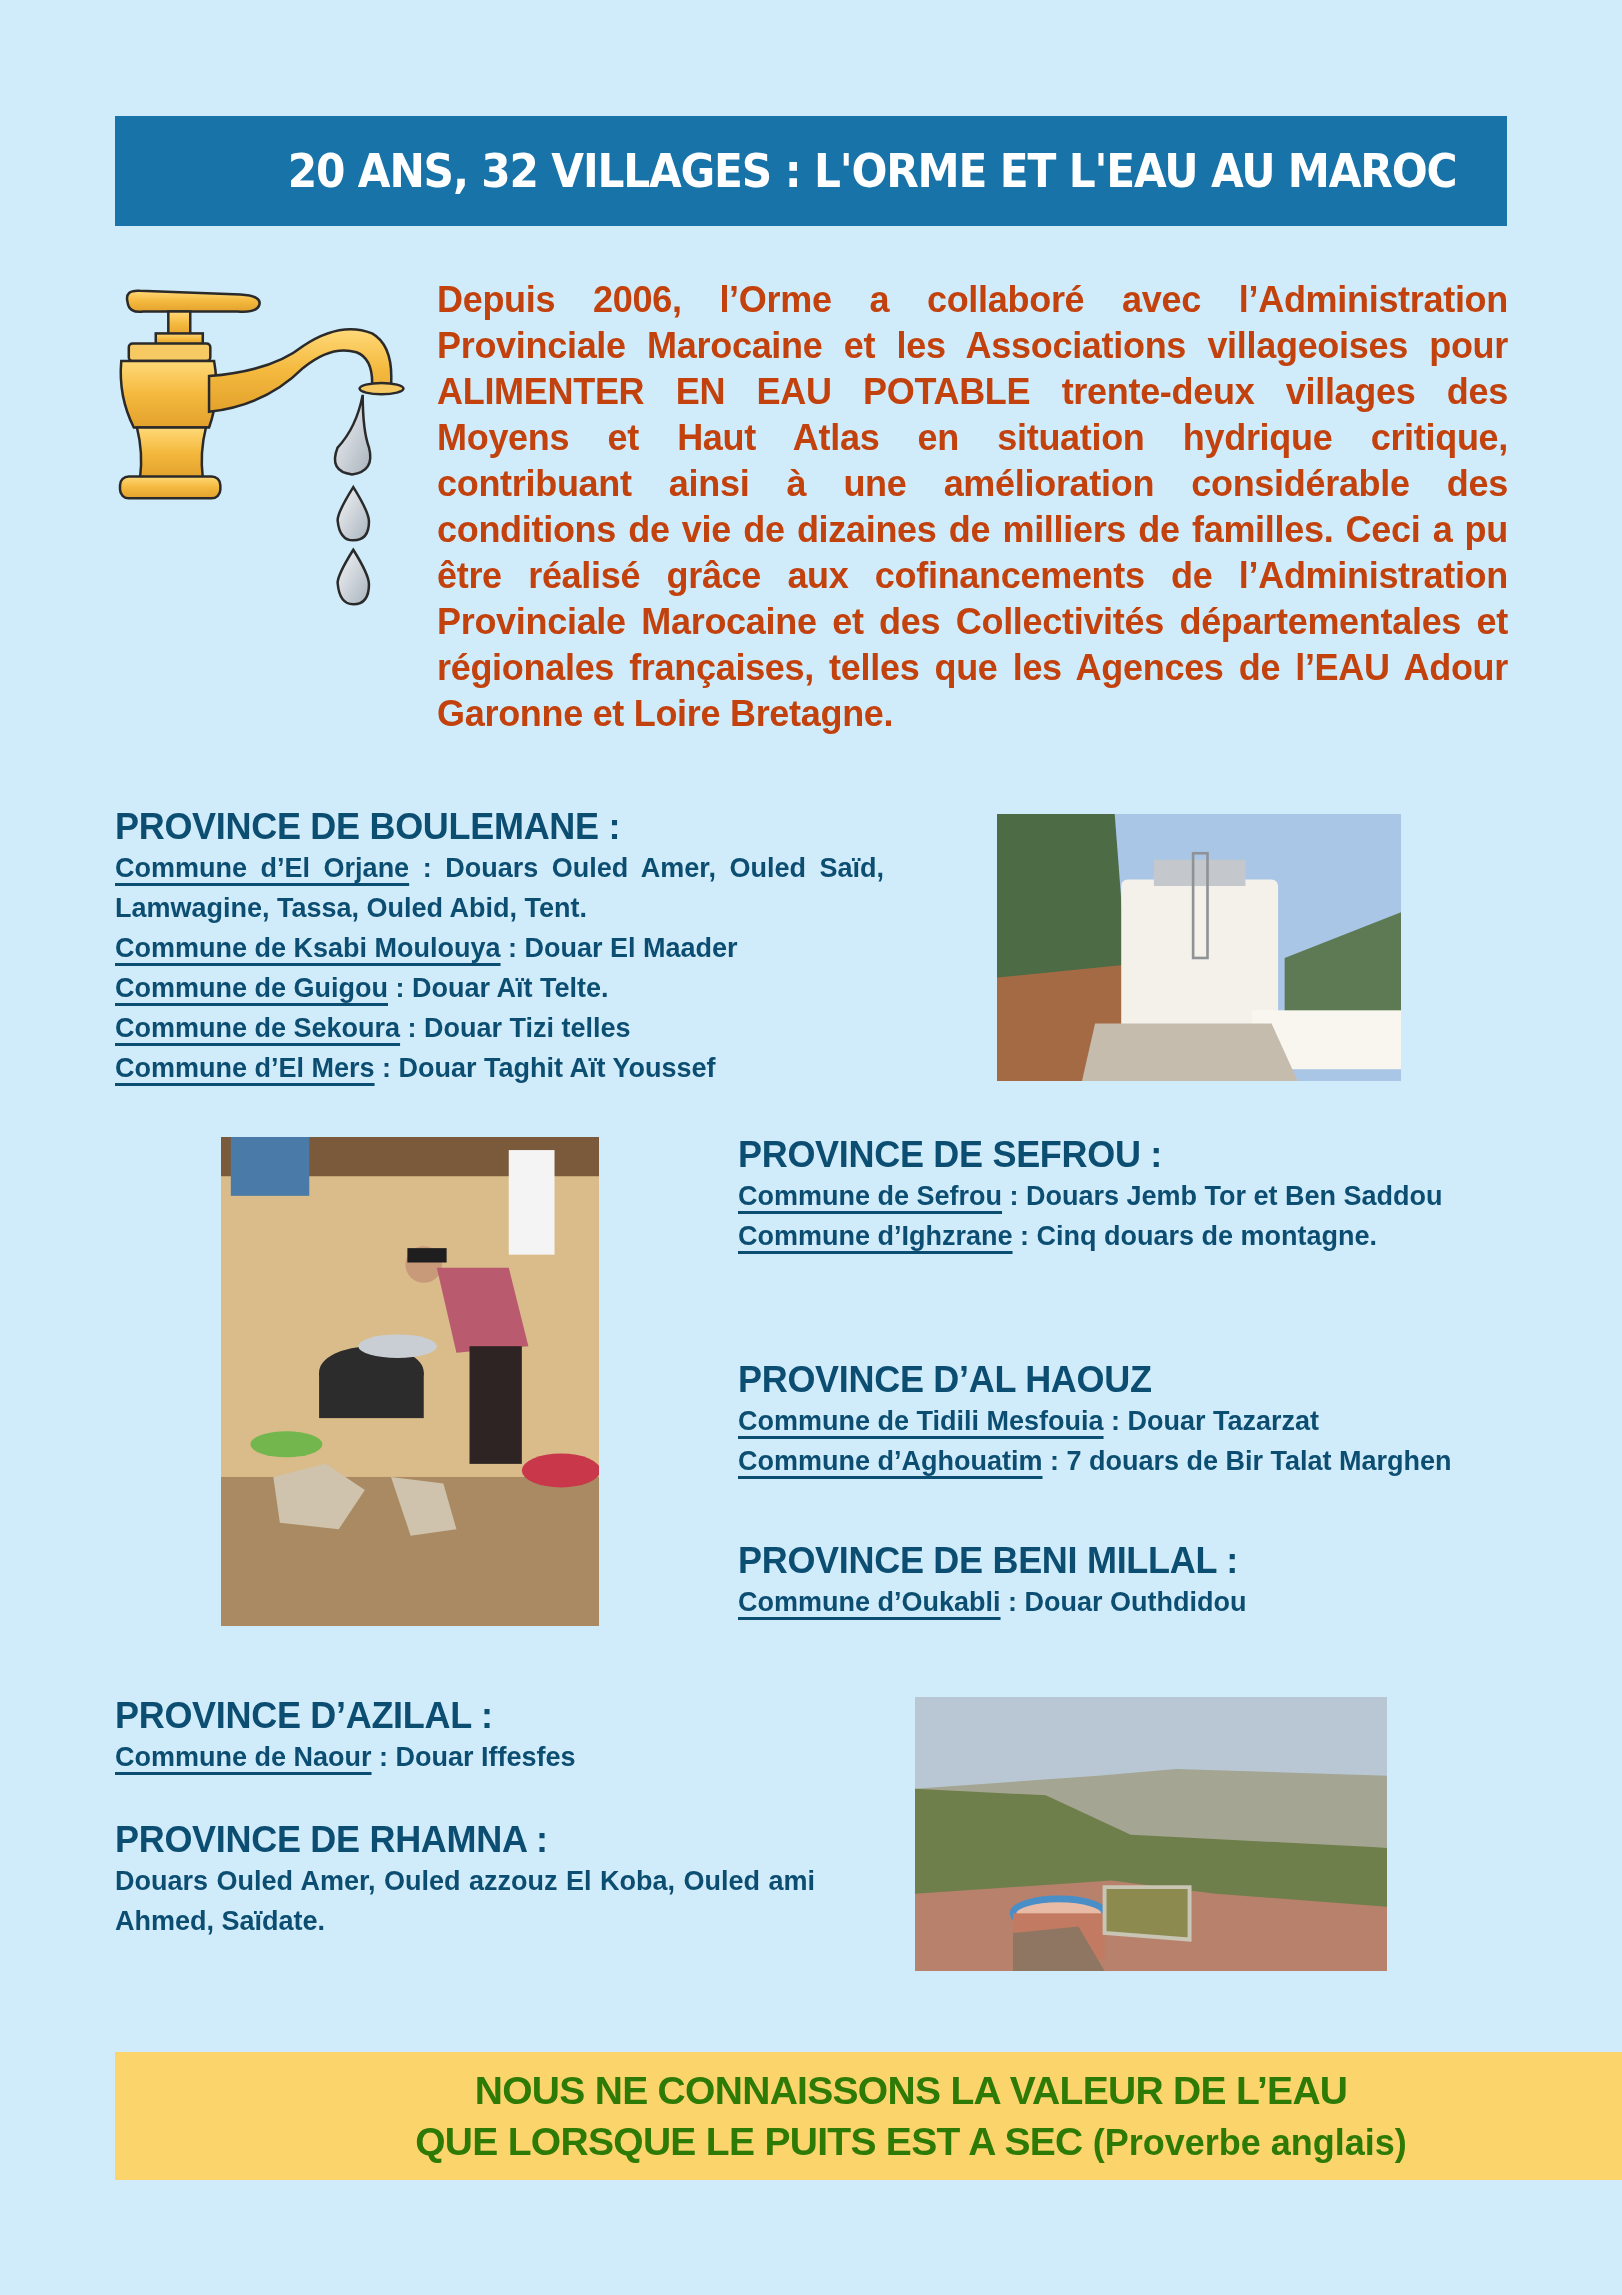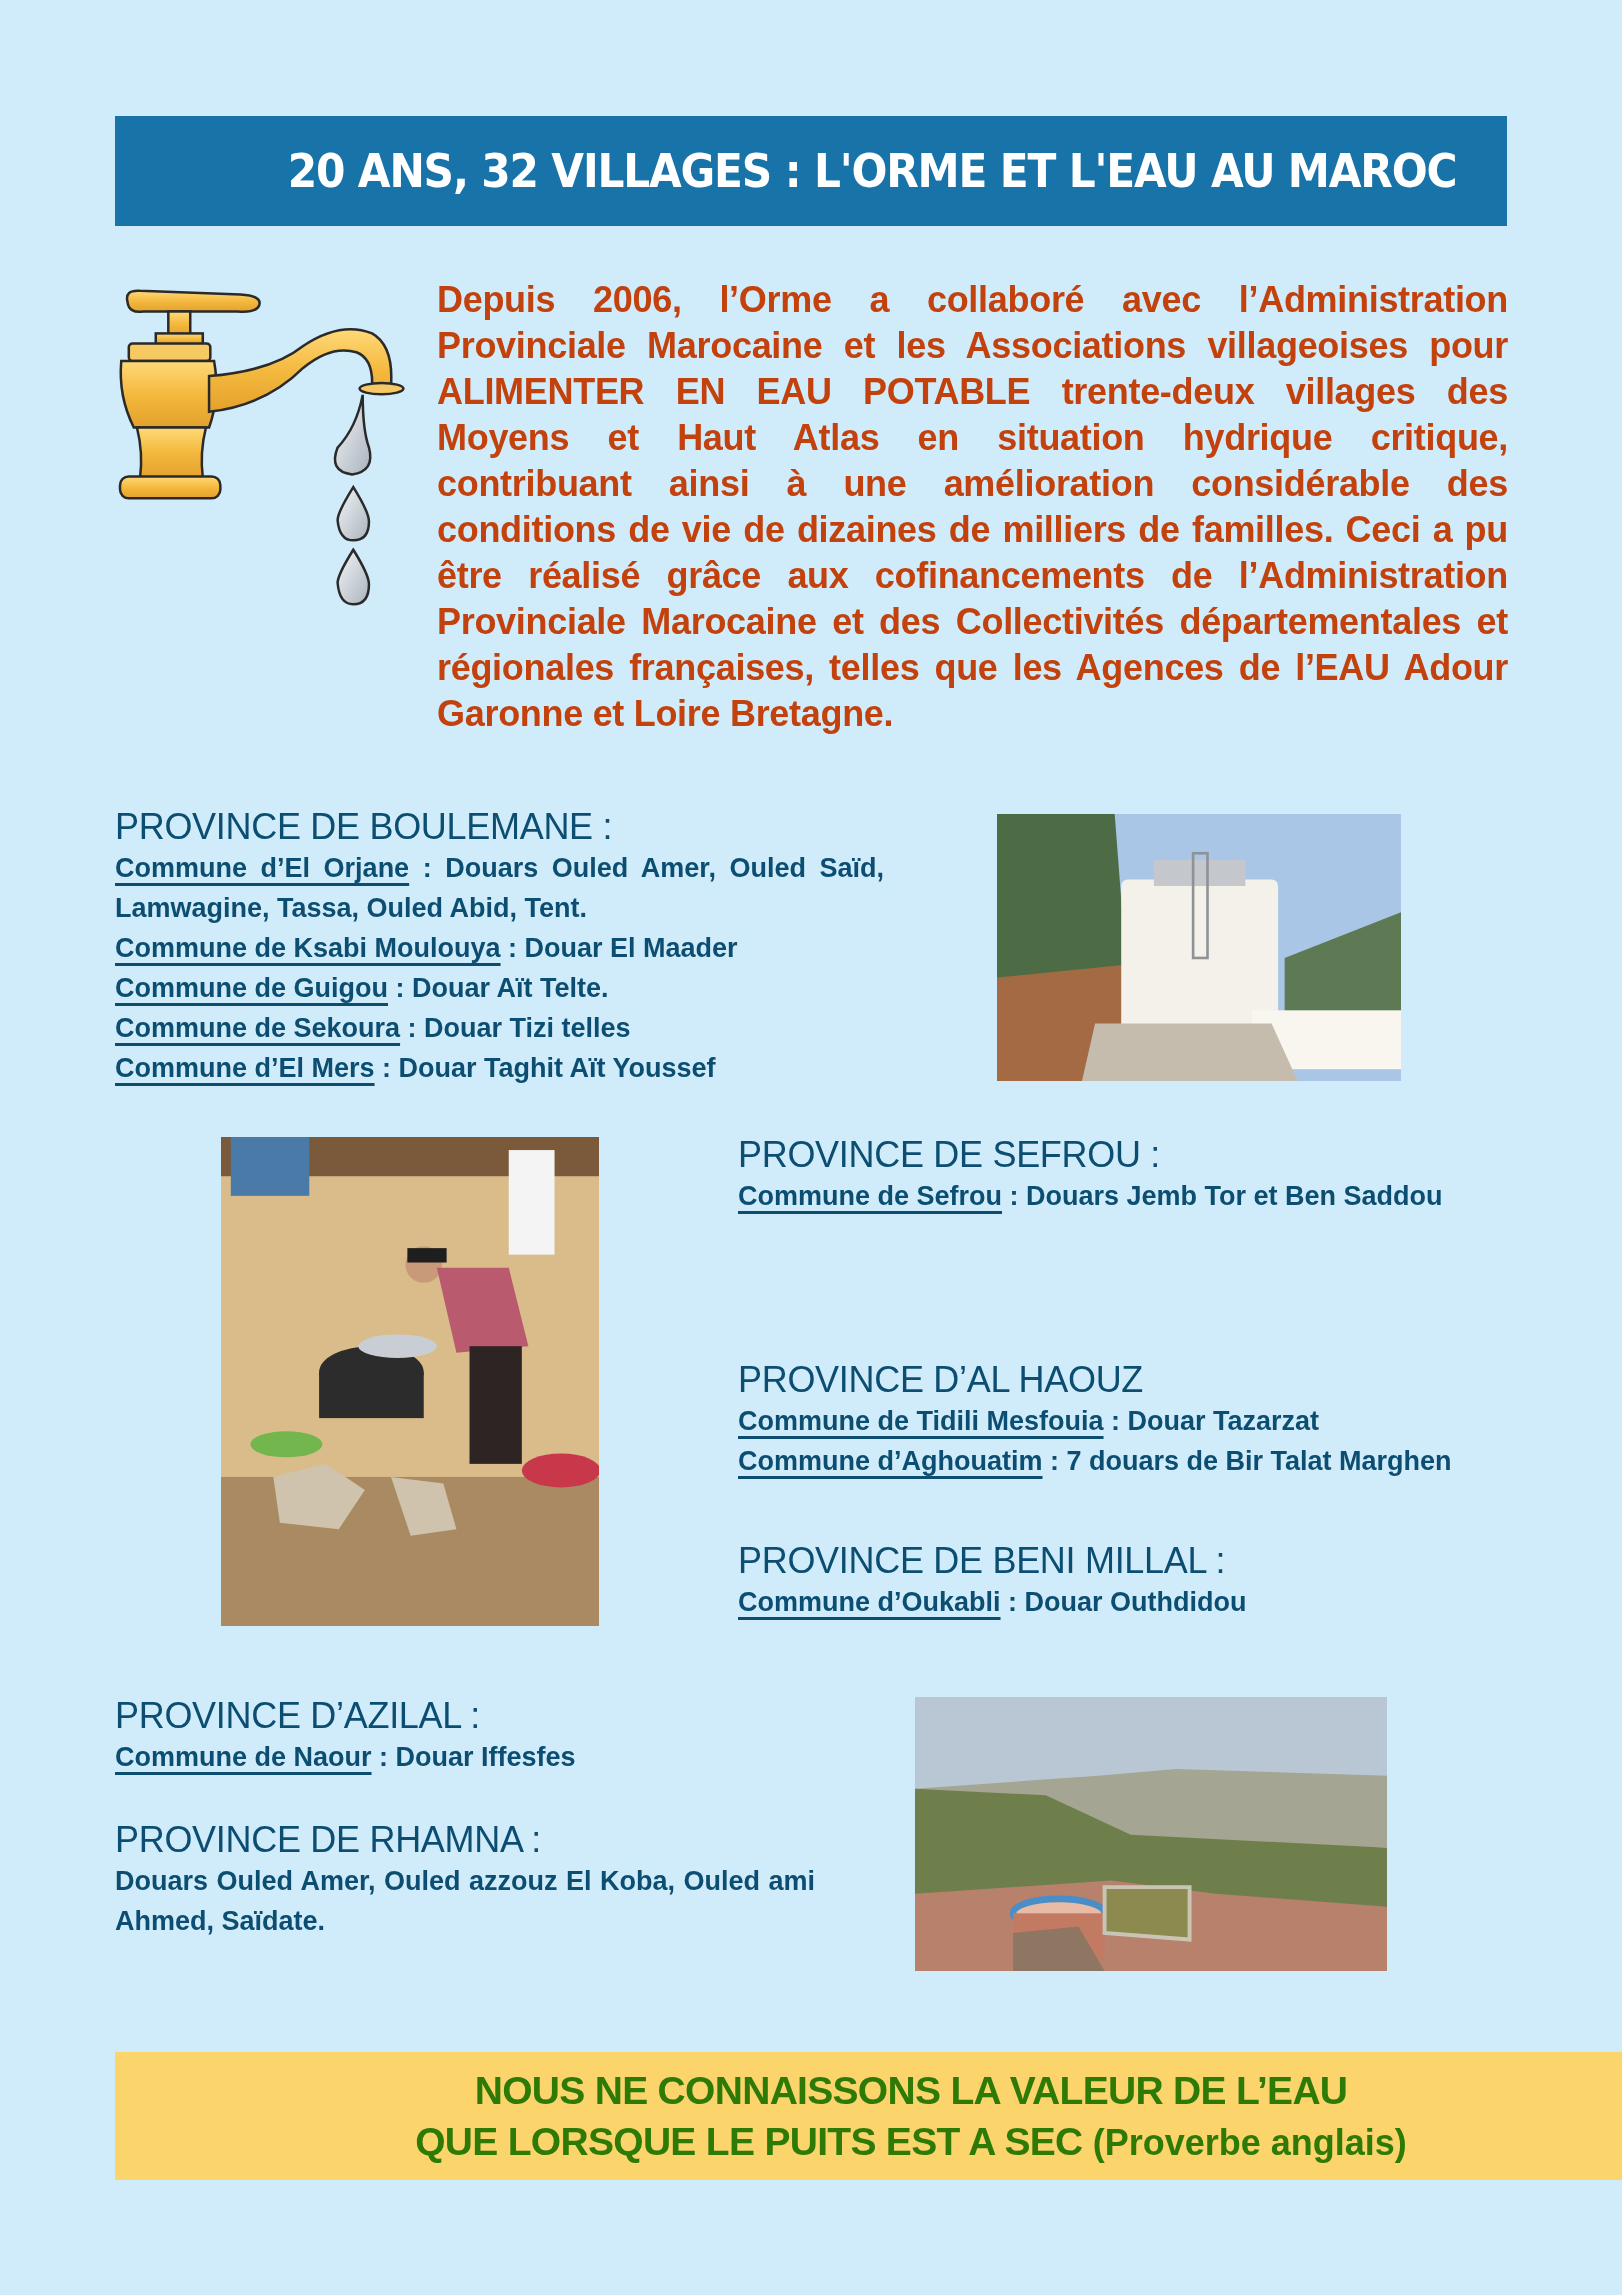--- a/index.html
+++ b/index.html
@@ -38,21 +38,21 @@
     position: absolute; overflow: hidden;
     border: 0;
   }
   .photo svg { display: block; width: 100%; height: 100%; }
   .province {
     position: absolute;
     font-weight: bold;
     color: #0c4e72;
   }
   .province h2 {
-    margin: 0; font-size: 36px; line-height: 42px; font-weight: normal;
+    margin: 0; font-size: 36px; line-height: 42px; font-weight: bold;
     letter-spacing: -0.3px;
   }
   .province .line {
     font-size: 27px; line-height: 40px; text-align: justify;
     text-align-last: left;
   }
   .commune {
     text-decoration: underline; text-decoration-thickness: 3.3px;
     text-underline-offset: 5.9px;
   }
@@ -151,20 +151,21 @@
     <ellipse cx="100" cy="470" rx="55" ry="20" fill="#74b64e"></ellipse>
     <ellipse cx="520" cy="510" rx="60" ry="26" fill="#c8384a"></ellipse>
     <polygon points="80,520 160,500 220,540 180,600 90,590" fill="#cfc3ad"></polygon>
     <polygon points="260,520 340,530 360,600 290,610" fill="#cfc3ad"></polygon>
   </svg>
 </div>
 
 <div class="province" style="left:738px; top:1134px; width:770px;">
   <h2>PROVINCE DE SEFROU :</h2>
   <div class="line"><span class="commune">Commune de Sefrou</span><span> : Douars Jemb Tor et Ben Saddou</span></div>
+  <div class="line" style="white-space:nowrap;"><span class="commune">Commune d’Ighzrane</span><span> : Cinq douars de montagne.</span></div>
 </div>
 
 <div class="province" style="left:738px; top:1337px; width:770px;margin-top:22px;">
   <h2>PROVINCE D’AL HAOUZ</h2>
   <div class="line"><span class="commune">Commune de Tidili Mesfouia</span><span> : Douar Tazarzat</span></div>
   <div class="line"><span class="commune">Commune d’Aghouatim</span><span> : 7 douars de Bir Talat Marghen</span></div>
 </div>
 
 <div class="province" style="left:738px; top:1540px; width:770px;">
   <h2>PROVINCE DE BENI MILLAL :</h2>

